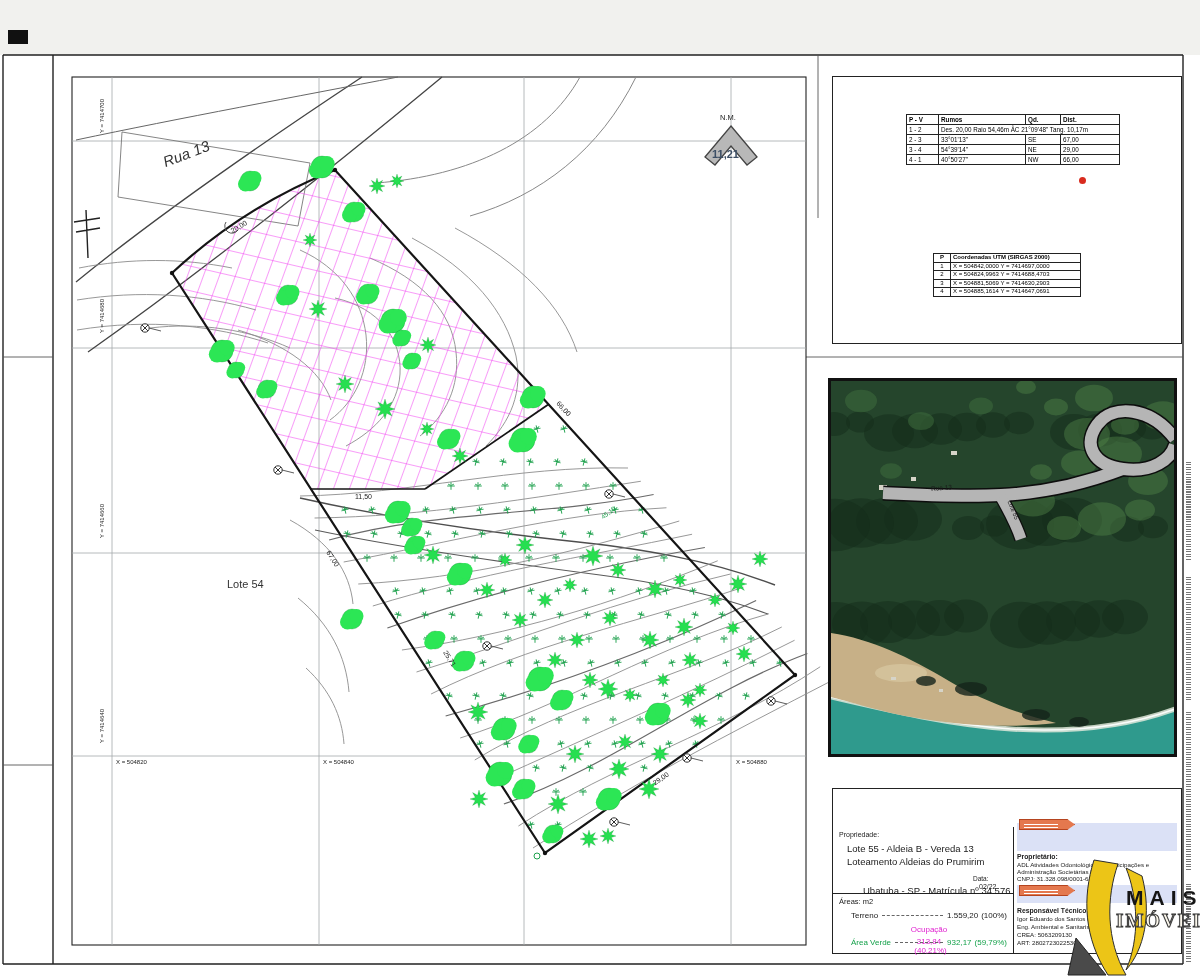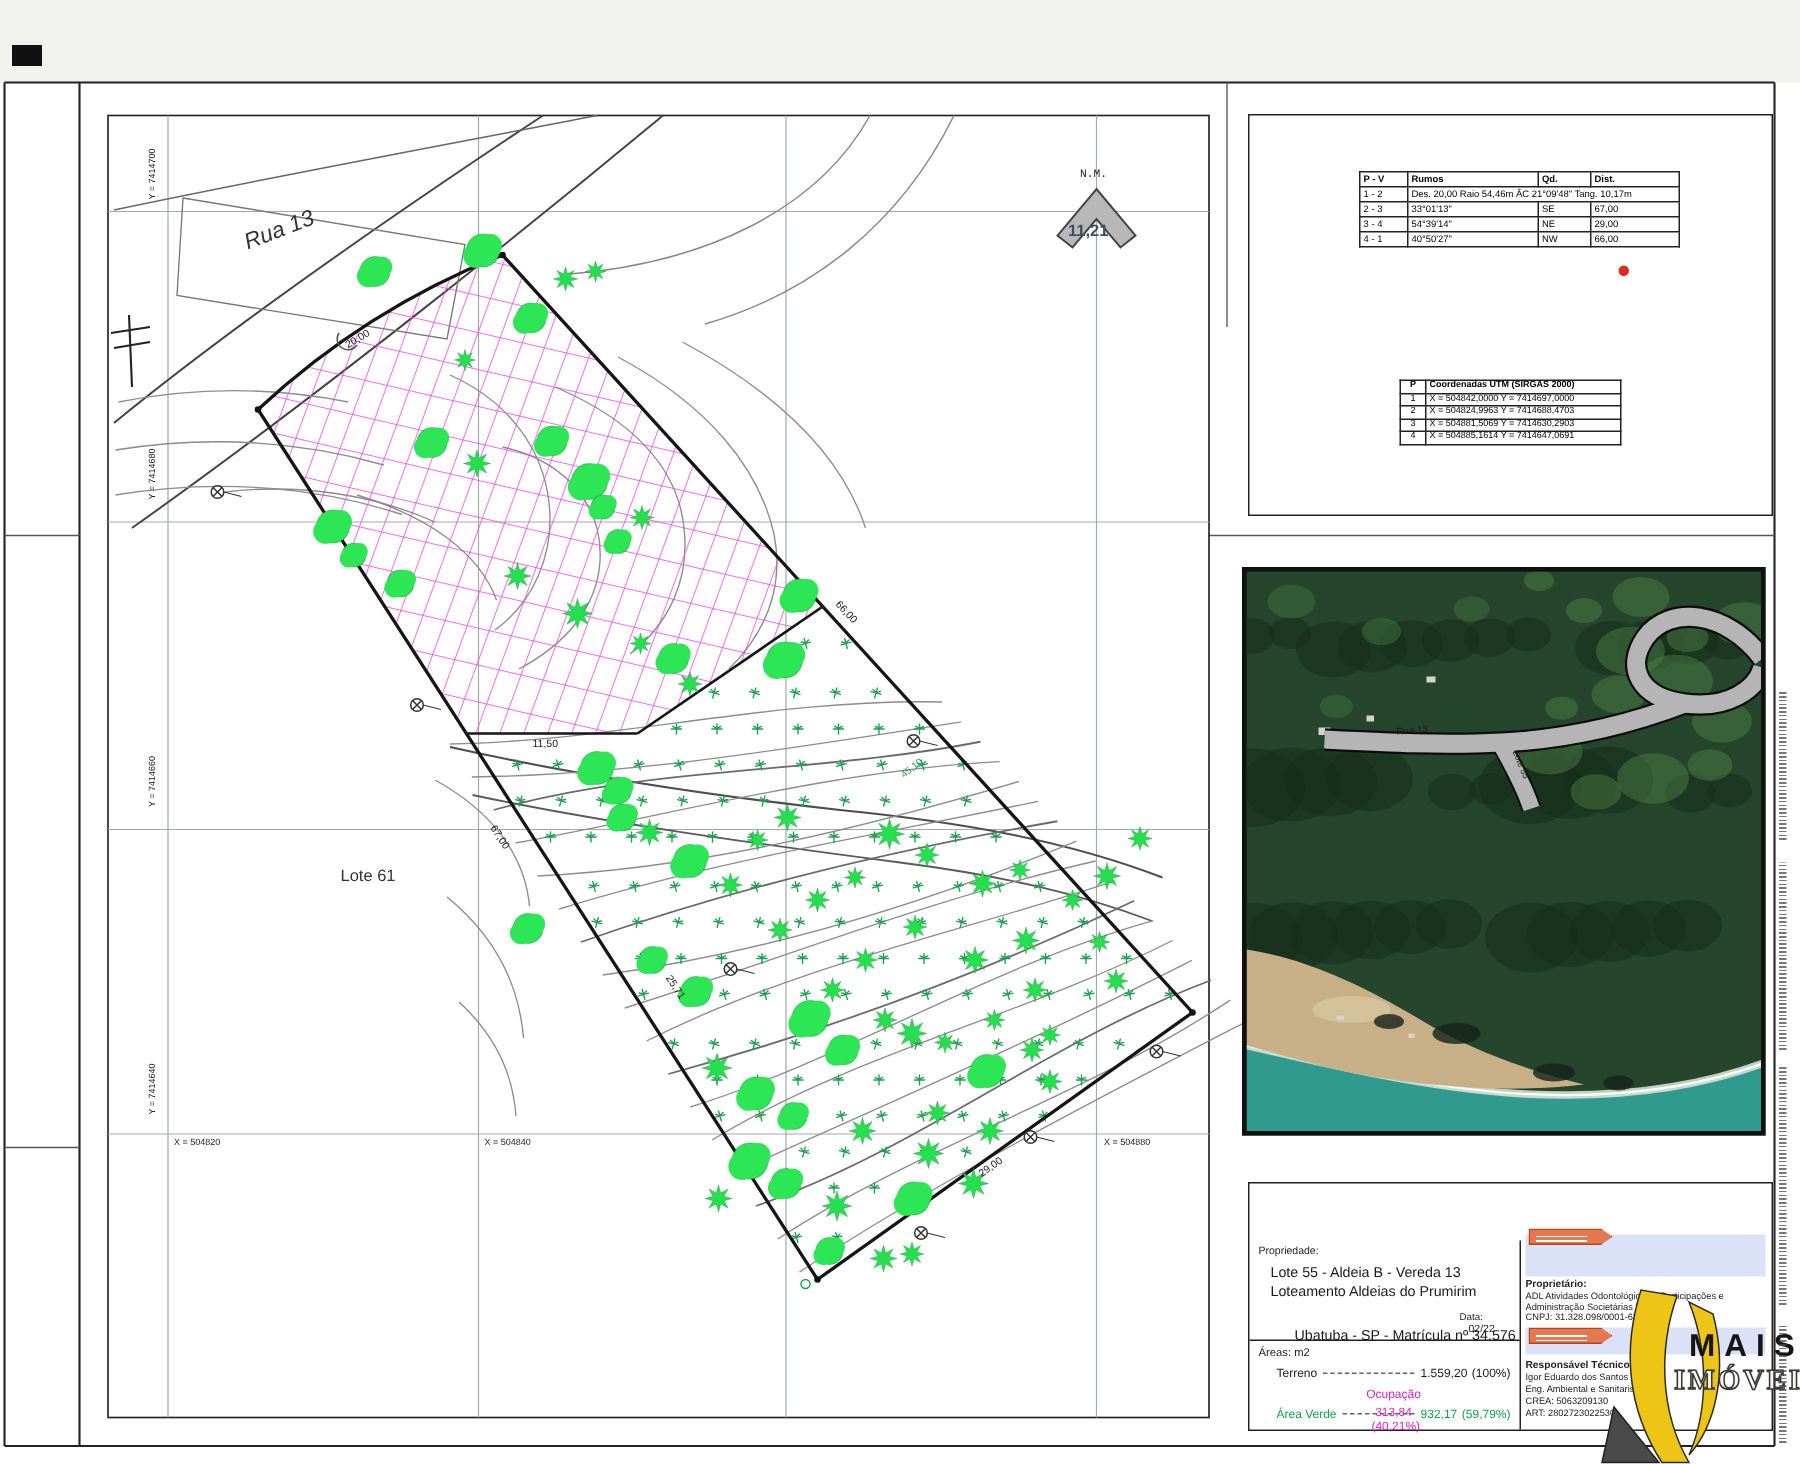--- a/index.html
+++ b/index.html
@@ -545,22 +545,22 @@
         <path d="M491,646 L503,649" stroke-width="0.8"></path>
       </g>
     </g>
 
   <g>
     <polygon points="731,126 757,157 747,165 731,146 715,165 705,157" fill="#b8b8b8" stroke="#444" stroke-width="1.3"></polygon>
   </g>
 </svg>
 
 <span class="map-label rua13 abs" style="left:162px;top:145px;">Rua 13</span>
-<span class="map-label lote54 abs" style="left:227px;top:578px;">Lote 61</span>
-<span class="map-label nm-label abs" style="left:720px;top:113px;font-family:Liberation Mono, monospace;">N.M.</span>
+<span class="map-label lote54 abs" style="left:227px;top:578px;">Lote 54</span>
+<span class="map-label nm-label abs" style="left:720px;top:113px;">N.M.</span>
 <span class="map-label nm-value abs" style="left:712px;top:148px;">11,21</span>
 
 <span class="map-label xgrid-label abs" style="left:116px;top:759px;">X = 504820</span>
 <span class="map-label xgrid-label abs" style="left:323px;top:759px;">X = 504840</span>
 <span class="map-label xgrid-label abs" style="left:736px;top:759px;">X = 504880</span>
 <span class="map-label ygrid-label abs" style="left:72px;top:113px;">Y = 7414700</span>
 <span class="map-label ygrid-label abs" style="left:72px;top:313px;">Y = 7414680</span>
 <span class="map-label ygrid-label abs" style="left:72px;top:518px;">Y = 7414660</span>
 <span class="map-label ygrid-label abs" style="left:72px;top:723px;">Y = 7414640</span>
 

